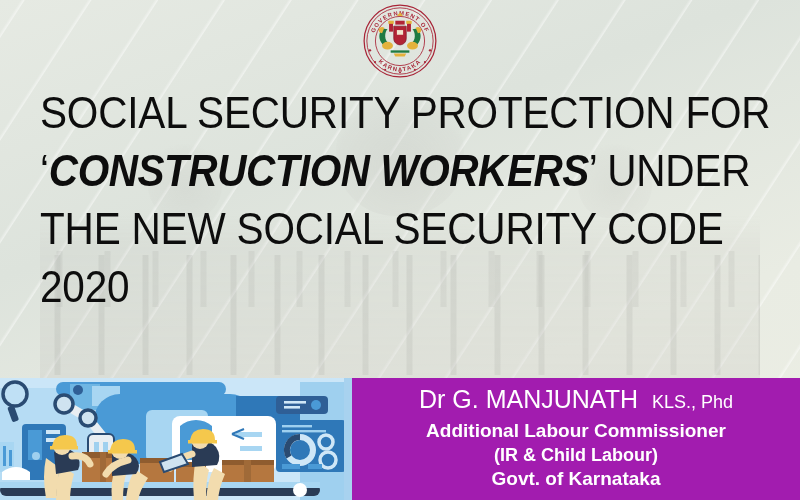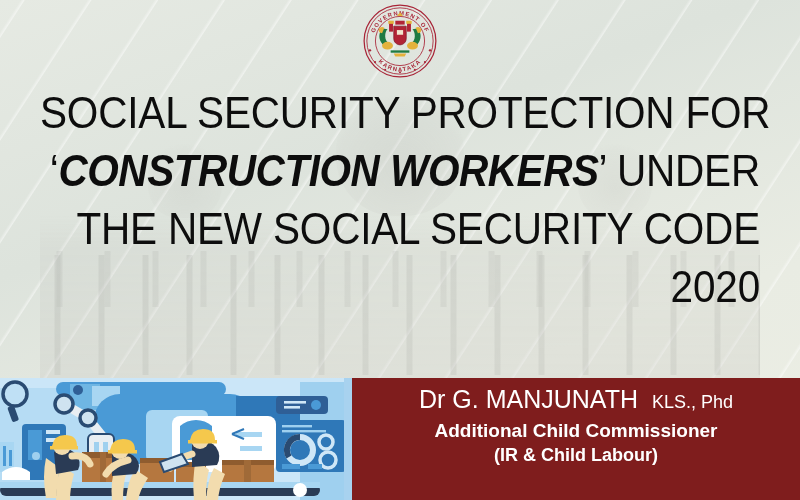--- a/index.html
+++ b/index.html
@@ -77,21 +77,21 @@
   .emblem-wrap {
     position: absolute;
     left: 358px; top: 2px;
     width: 84px; height: 78px;
   }
 
   
   .title-block {
     position: absolute;
     left: 0; right: 0; top: 84px;
-    text-align: right;
+    text-align: left;
     color: #0d0d0d;
     font-family: "Liberation Sans Narrow", "Liberation Sans", sans-serif;
   }
   .t-line {
     display: block;
     font-size: 45px;
     line-height: 58px;
     letter-spacing: -0.2px;
     font-weight: 400;
     transform: scaleX(.90);
@@ -110,21 +110,21 @@
     left: 0; bottom: 0;
     width: 362px; height: 146px;
   }
 
   
   .presenter {
     position: absolute;
     right: 0; bottom: 0;
     left: 352px;
     top: 378px;
-    background: #7f1d1d;
+    background: #a21caf;
     color: #ffffff;
     text-align: center;
     padding-top: 6px;
     box-sizing: border-box;
   }
   .presenter-edge {
     position: absolute;
     left: 344px; top: 378px;
     width: 9px; height: 122px;
     background: #a8d2ef;
@@ -329,17 +329,18 @@
         <path d="M188 86 h29 v3.5 h-29z" fill="#f5c84c"></path>
         <path d="M192 100 q-14 4 -22 14" stroke="#f2dcae" stroke-width="7" fill="none" stroke-linecap="round"></path>
         <path d="M160 108 l22 -8 l6 10 l-24 8z" fill="#cfe3f0" stroke="#2a4b72" stroke-width="2"></path>
       </g>
     </svg>
   </div>
 
   <div class="presenter-edge"></div>
   <div class="presenter">
     <div class="p-name"><span>Dr G. MANJUNATH</span>&nbsp;&nbsp;<span class="suffix">KLS., Phd</span></div>
-    <div class="p-role">Additional Child Commissioner</div>
+    <div class="p-role">Additional Labour Commissioner</div>
     <div class="p-sub">(IR &amp; Child Labour)</div>
+    <div class="p-org">Govt. of Karnataka</div>
   </div>
 
 </div>
 
 </body></html>

